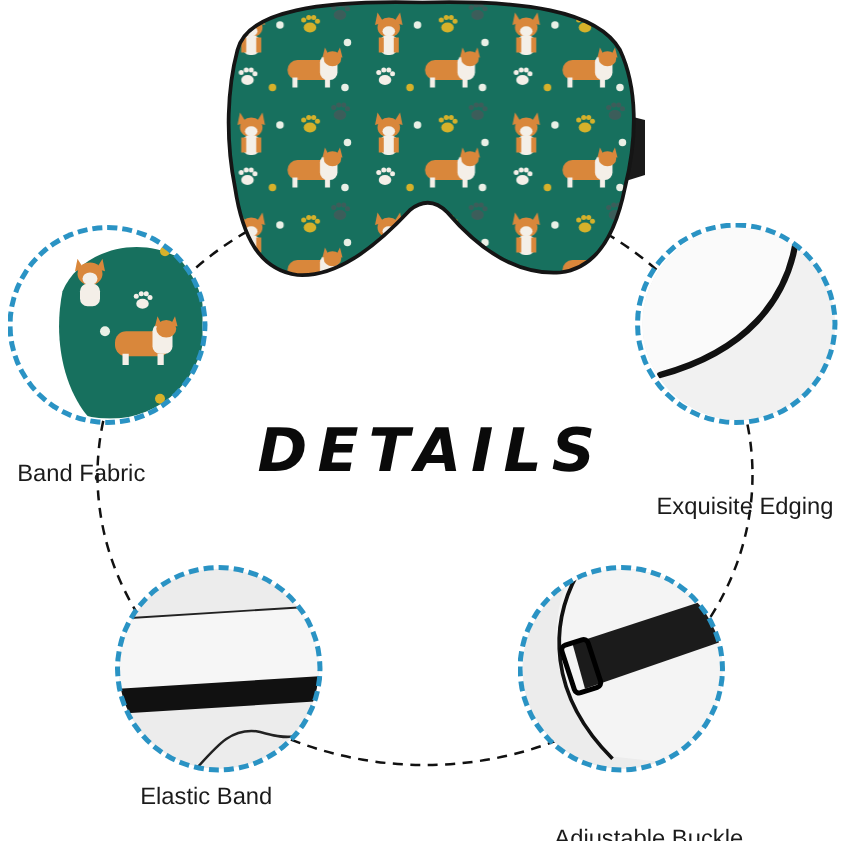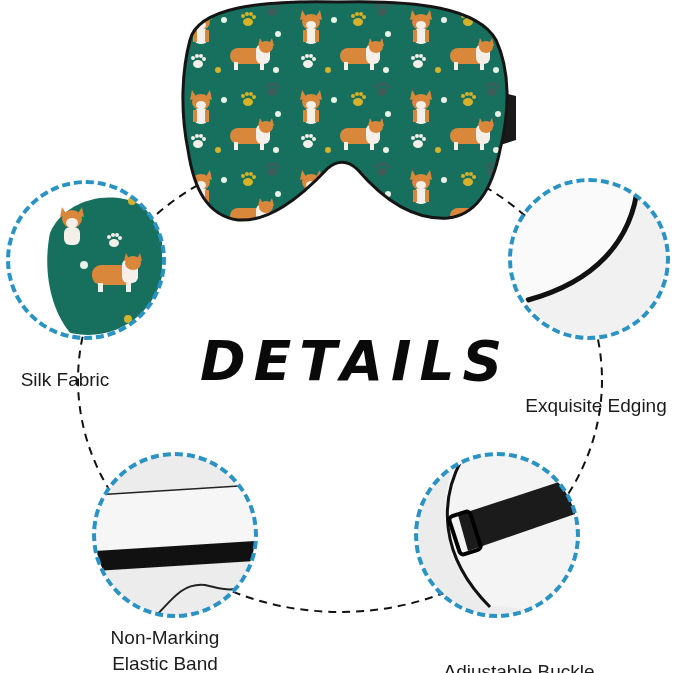--- a/index.html
+++ b/index.html
@@ -1,19 +1,19 @@
 <!DOCTYPE html>
 <html><head>
 <meta charset="utf-8">
 <style>
   html,body{margin:0;padding:0;background:#ffffff;}
   body{width:679px;height:673px;position:relative;overflow:hidden;font-family:"Liberation Sans",sans-serif;}
   .abs{position:absolute;}
   .ring-svg{position:absolute;left:0;top:0;width:679px;height:673px;}
-  .headline{position:absolute;left:200px;top:326px;width:290px;text-align:center;font-family:"DejaVu Sans",sans-serif;font-weight:bold;font-style:italic;font-size:55px;letter-spacing:8px;color:#0a0a0a;line-height:70px;}
+  .headline{position:absolute;left:200px;top:326px;width:290px;text-align:center;font-family:"DejaVu Sans",sans-serif;font-weight:bold;font-style:italic;font-size:48px;letter-spacing:8px;color:#0a0a0a;line-height:70px;}
   .label{position:absolute;font-family:"Liberation Sans",sans-serif;font-size:19px;color:#1b1b1b;text-align:center;line-height:26px;white-space:nowrap;}
   .inset{position:absolute;border-radius:50%;overflow:hidden;}
   .dashed{position:absolute;border-radius:50%;border:4px dashed #2a93c4;box-sizing:border-box;}
 </style>
 </head>
 <body>
 
 <svg class="ring-svg" viewBox="0 0 679 673">
   <ellipse cx="340" cy="380" rx="262" ry="232" fill="none" stroke="#111" stroke-width="2" stroke-dasharray="8 6"></ellipse>
 </svg>
@@ -105,21 +105,21 @@
           <circle cx="5" cy="0" r="2"></circle>
           <circle cx="9" cy="0" r="2"></circle>
           <circle cx="12" cy="3" r="2"></circle>
       </g>
       <circle cx="72" cy="82" r="4" fill="#e9f0e6"></circle>
       <circle cx="116" cy="136" r="4" fill="#d6b12a"></circle>
       <circle cx="120" cy="18" r="4" fill="#d6b12a"></circle>
     </svg>
   </div>
   <div class="dashed" style="left:6px;top:180px;width:160px;height:160px;"></div>
-  <div class="label" style="left:10px;top:367px;width:110px;">Silk Fabric</div>
+  <div class="label" style="left:10px;top:367px;width:110px;">Band Fabric</div>
 </div>
 
 <div>
   <div class="inset" style="left:514px;top:182px;width:154px;height:154px;background:#f0f0f0;">
     <svg width="154" height="154" viewBox="0 0 154 154">
       <rect width="154" height="154" fill="#f1f1f1"></rect>
       <path d="M0,0 L124,0 C118,60 80,100 10,116 L0,116 Z" fill="#fafafa"></path>
       <path d="M124,2 C118,60 80,100 14,118" fill="none" stroke="#111" stroke-width="5" stroke-linecap="round"></path>
     </svg>
   </div>
@@ -132,21 +132,20 @@
     <svg width="160" height="160" viewBox="0 0 160 160">
       <rect width="160" height="160" fill="#ececec"></rect>
       <path d="M0,40 L160,30 L160,90 L0,96 Z" fill="#f6f6f6"></path>
       <line x1="0" y1="40" x2="160" y2="30" stroke="#222" stroke-width="1.5"></line>
       <path d="M0,96 L160,86 L160,106 L0,116 Z" fill="#111"></path>
       <path d="M62,160 C80,140 90,128 110,130 C120,132 130,136 140,134" fill="none" stroke="#222" stroke-width="2"></path>
     </svg>
   </div>
   <div class="dashed" style="left:92px;top:452px;width:166px;height:166px;"></div>
   <div class="label" style="left:90px;top:625px;width:150px;">
-    <div>Non-Marking</div>
     <div>Elastic Band</div>
   </div>
 </div>
 
 <div>
   <div class="inset" style="left:418px;top:455px;width:160px;height:160px;background:#ebebeb;">
     <svg width="160" height="160" viewBox="0 0 160 160">
       <rect width="160" height="160" fill="#ececec"></rect>
       <path d="M40,0 C20,40 18,100 70,150 L160,160 L160,0 Z" fill="#f4f4f4"></path>
       <path d="M44,4 C22,44 20,100 72,152" fill="none" stroke="#111" stroke-width="3"></path>

